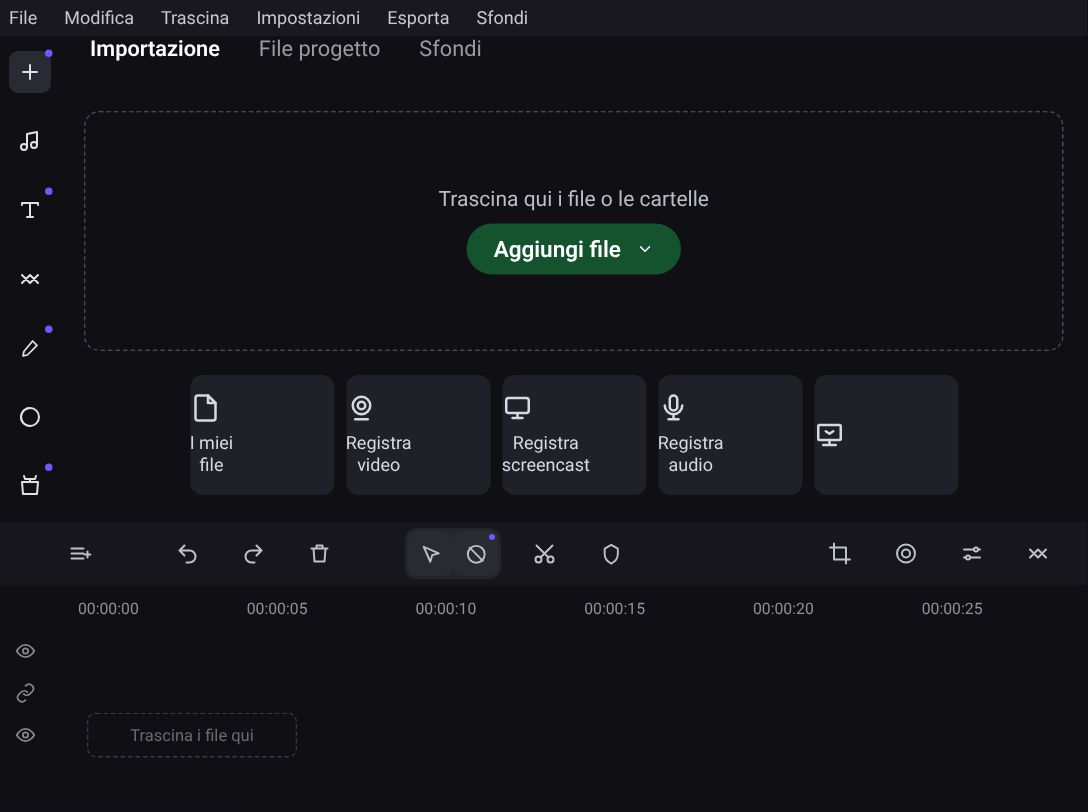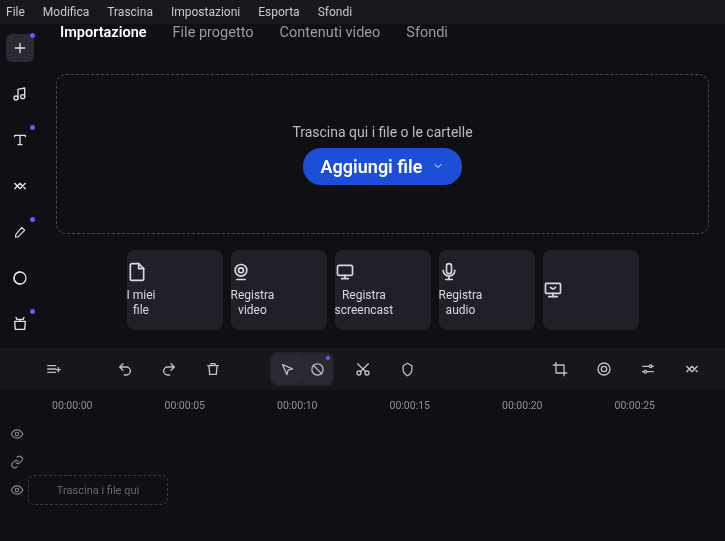--- a/index.html
+++ b/index.html
@@ -20,21 +20,21 @@
 
 
 .tabs { height: 50px; display: flex; align-items: flex-start; gap: 26px; padding-left: 20px; font-size: 14.5px; color: #9a9aa5; }
 .tab { cursor: pointer; }
 .tab.active { color: #fff; font-weight: 600; }
 
 
 .dropzone-wrap { padding: 0 16px; }
 .dropzone { border: 1.5px dashed #4a4a55; border-radius: 10px; height: 160px; display: flex; flex-direction: column; align-items: center; justify-content: center; gap: 8px; }
 .dropzone-text { color: #bdbdc8; font-size: 14px; }
-.add-btn { background: #1d4ed8; color: #fff; border: none; border-radius: 18px; padding: 8px 18px; font-size: 18px; font-weight: 600; display: flex; align-items: center; gap: 10px; cursor: pointer; }
+.add-btn { background: #14532d; color: #fff; border: none; border-radius: 18px; padding: 8px 18px; font-size: 15px; font-weight: 600; display: flex; align-items: center; gap: 10px; cursor: pointer; }
 
 
 .cards { display: flex; gap: 8px; justify-content: center; padding: 16px 12px 18px; }
 .card { background: #202028; border-radius: 8px; width: 96px; height: 80px; display: flex; flex-direction: column; align-items: flex-start; justify-content: center; gap: 6px; cursor: pointer; font-size: 12px; color: #d8d8e0; text-align: center; line-height: 1.25; }
 .card svg { width: 20px; height: 20px; }
 
 
 .timeline-toolbar { background: #16161c; height: 42px; display: flex; align-items: center; padding: 0 18px; gap: 14px; margin-left: -40px; padding-left: 38px; }
 .t-btn { width: 30px; height: 30px; display: flex; align-items: center; justify-content: center; color: #c0c0c8; cursor: pointer; border-radius: 6px; position: relative; }
 .t-btn.grouped { background: #2a2a33; }
@@ -42,21 +42,21 @@
 .t-gap { width: 14px; }
 .t-spacer { flex: 1; }
 .group-wrap { background: #24242c; border-radius: 8px; display: flex; padding: 2px; }
 
 
 .ruler { height: 30px; display: flex; align-items: center; font-size: 10.5px; color: #9090a0; padding-left: 12px; gap: 72px; margin-left: -40px; padding-left: 52px; background: #0f0f14; text-align: center; }
 .tracks { margin-left: -40px; padding-left: 6px; background: #0f0f14; }
 .track-row { height: 28px; display: flex; align-items: center; }
 .eye { width: 22px; display: flex; justify-content: center; color: #888; }
 
-.drop-media { border: 1.5px dashed #3a3a44; border-radius: 6px; height: 30px; width: 140px; display: flex; align-items: center; justify-content: center; font-size: 11px; color: #6a6a75; }
+.drop-media { margin-left: 30px; border: 1.5px dashed #3a3a44; border-radius: 6px; height: 30px; width: 140px; display: flex; align-items: center; justify-content: center; font-size: 11px; color: #6a6a75; }
 
 svg { stroke: currentColor; fill: none; stroke-width: 2; stroke-linecap: round; stroke-linejoin: round; }
 </style>
 </head>
 <body>
 
 <div class="menubar">
   <span>File</span>
   <span>Modifica</span>
   <span>Trascina</span>
@@ -116,21 +116,20 @@
         <rect x="14" y="14" width="6" height="6"></rect>
       </svg>
   </div>
 </div>
 
 <div class="content">
 
   <div class="tabs">
     <span class="tab active">Importazione</span>
     <span class="tab">File progetto</span>
-    <span class="tab">Contenuti video</span>
     <span class="tab">Sfondi</span>
   </div>
 
   <div class="dropzone-wrap">
     <div class="dropzone">
       <div class="dropzone-text">Trascina qui i file o le cartelle</div>
       <button class="add-btn">
         <span>Aggiungi file</span>
         <svg width="12" height="12" viewBox="0 0 24 24">
             <path d="M6 9l6 6 6-6"></path>

